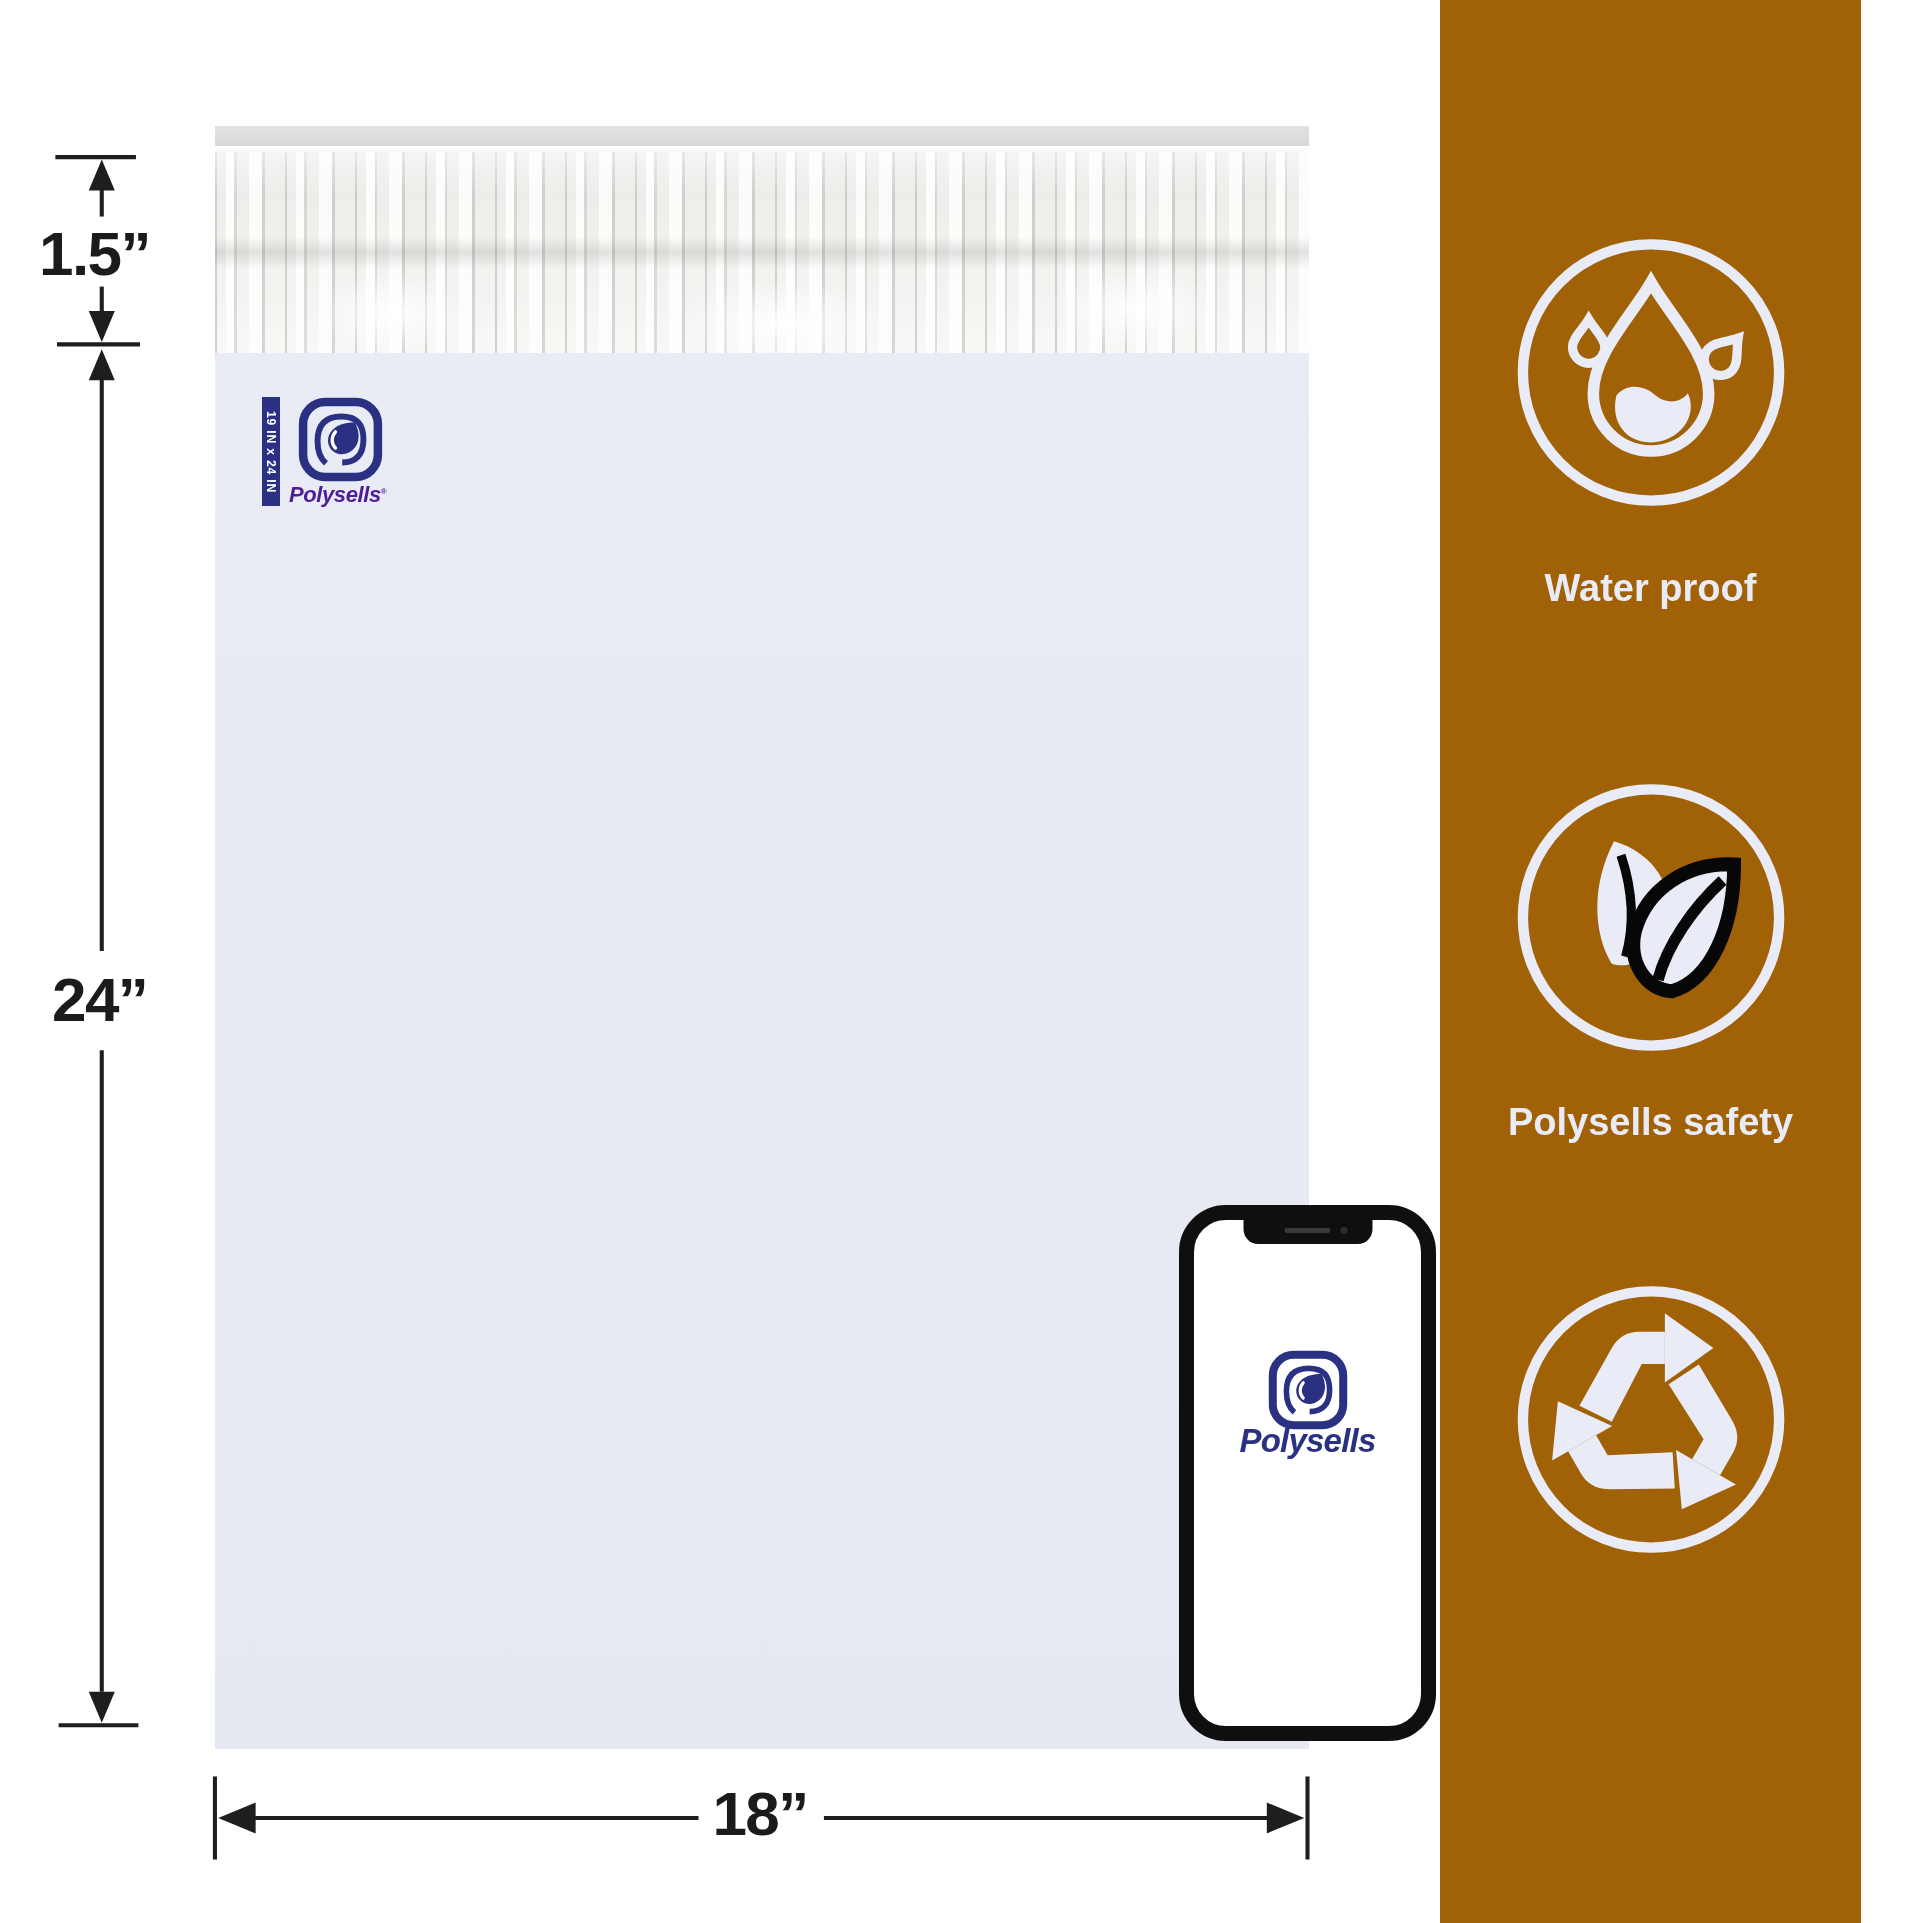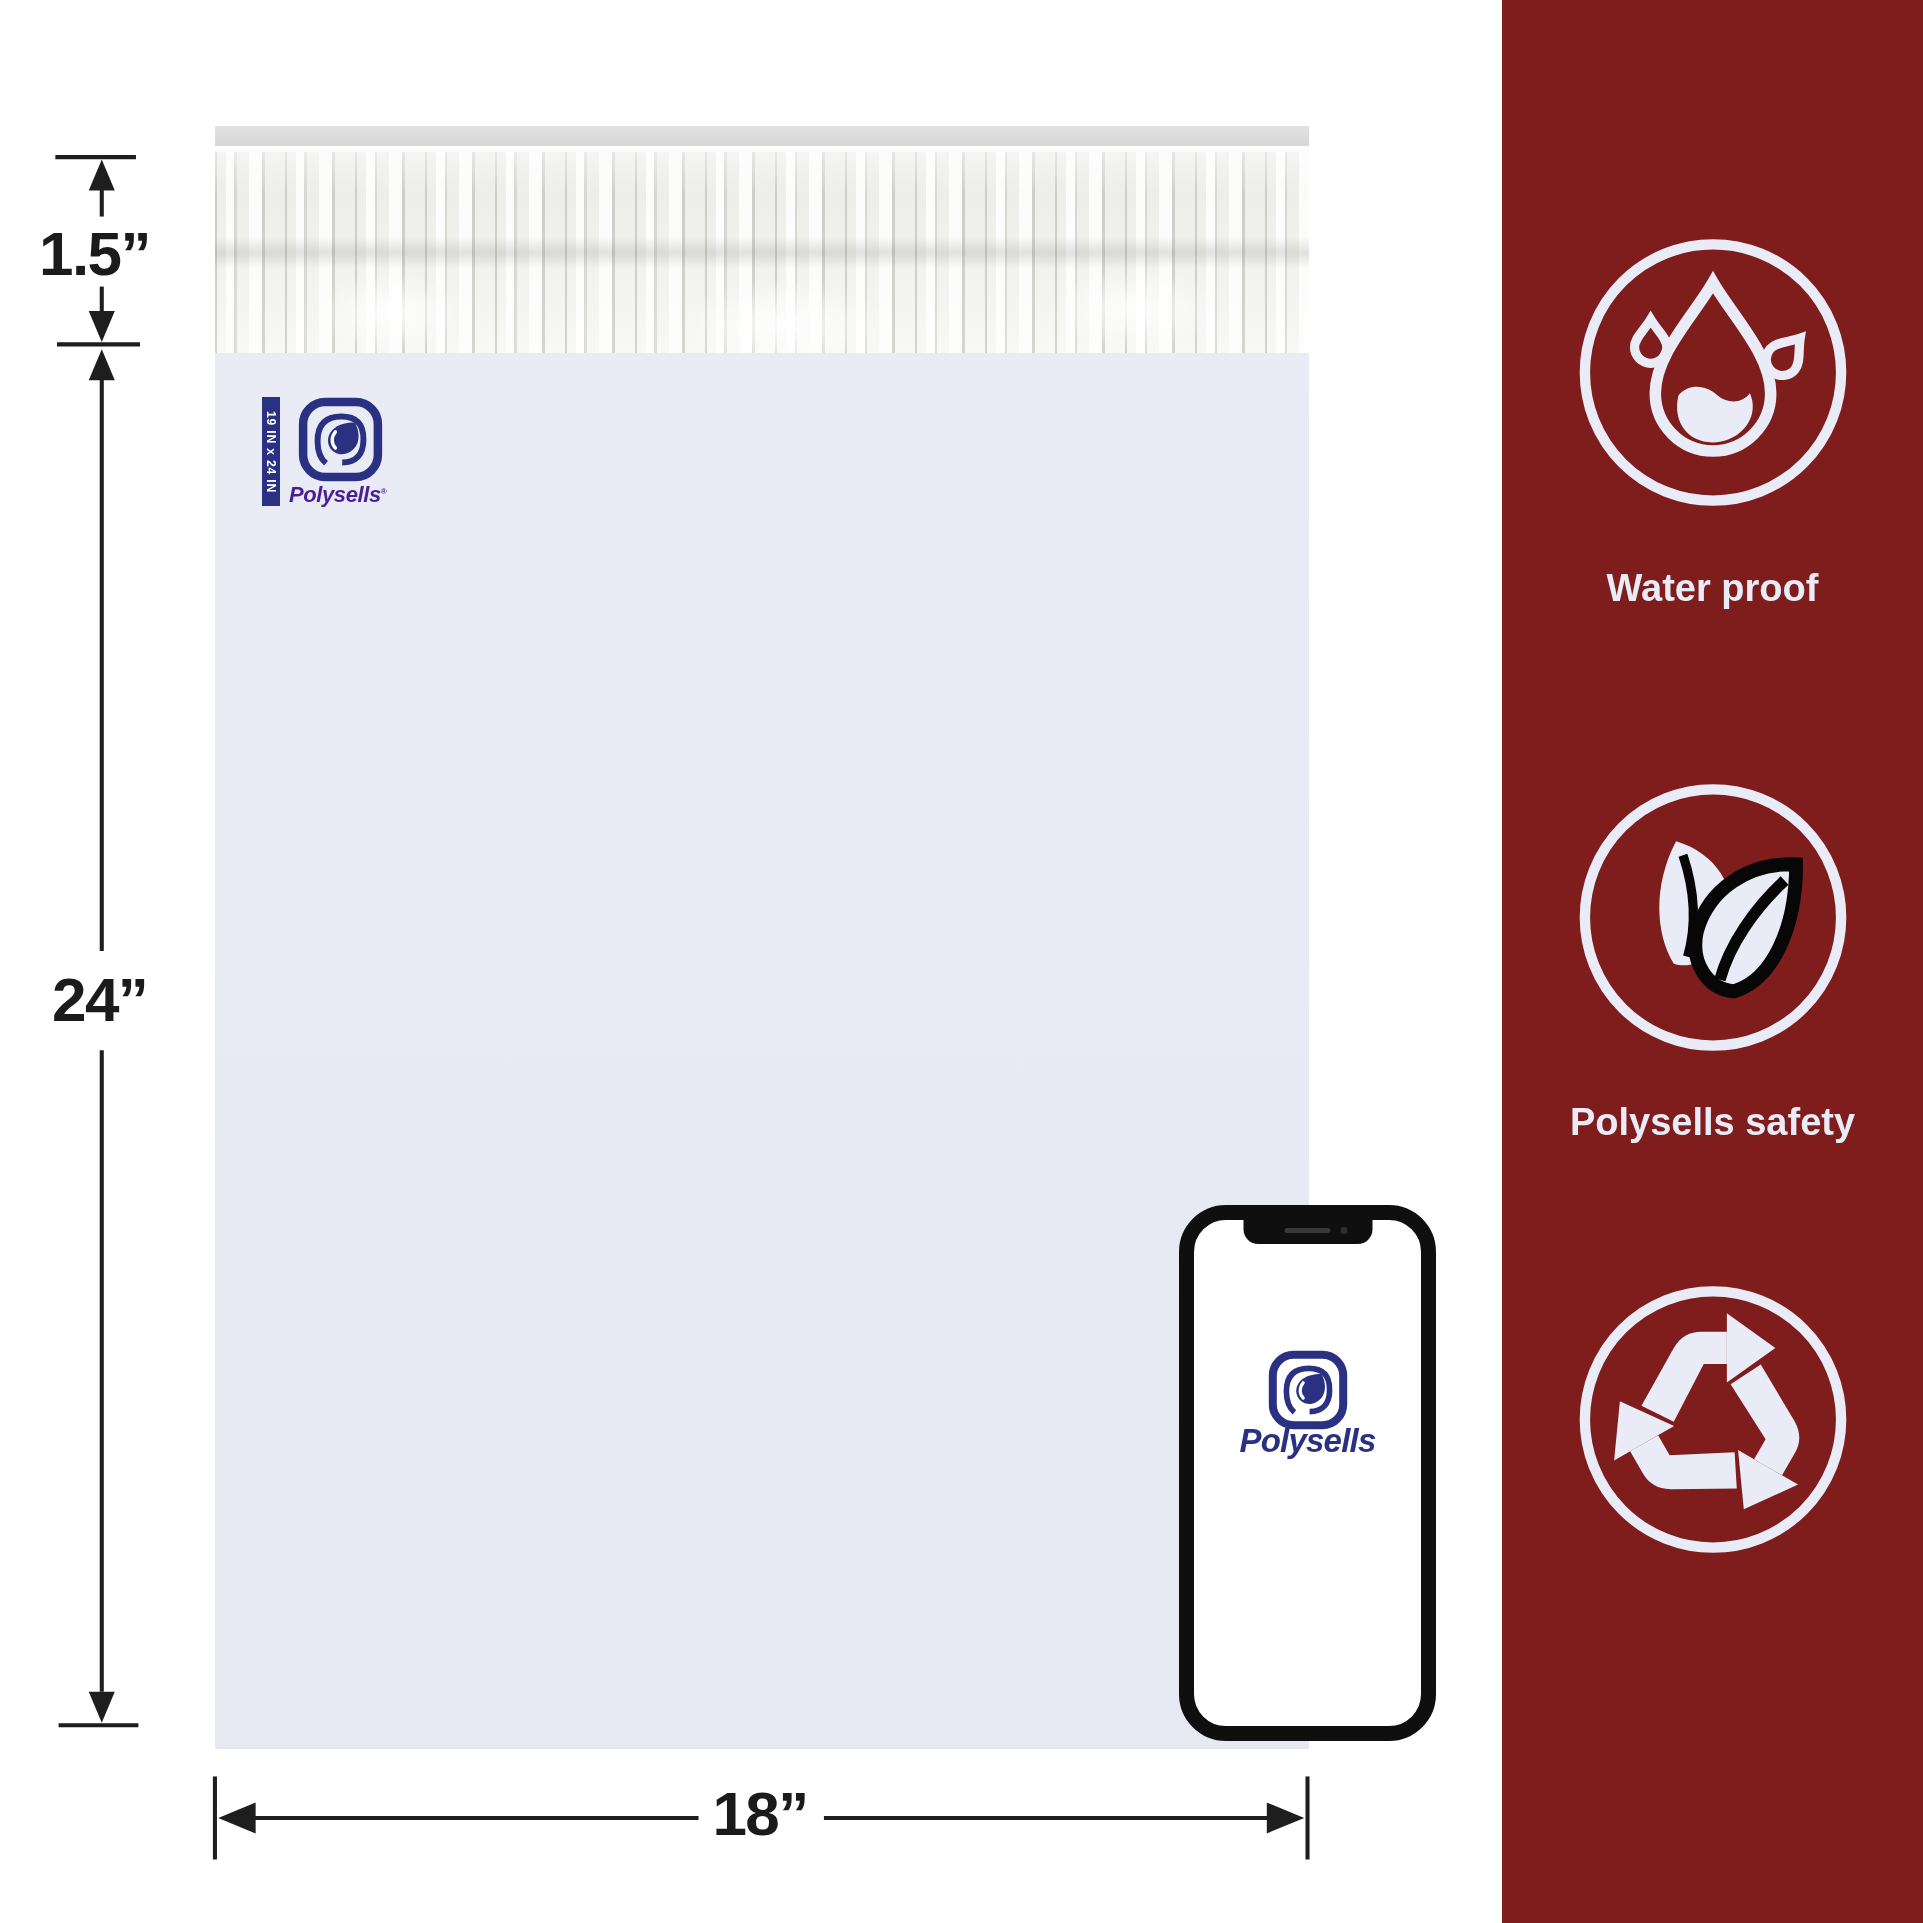--- a/index.html
+++ b/index.html
@@ -84,22 +84,22 @@
     width:6.5px;height:6.5px;background:#2c2c2c;border-radius:50%;
   }
   .phone-emblem{position:absolute;left:50%;top:130px;transform:translateX(-50%);width:80px;height:80px;}
   .phone-wordmark{
     position:absolute;left:0;right:0;top:202px;text-align:center;
     color:#2a3183;font-size:33px;font-weight:bold;font-style:italic;
     letter-spacing:-0.8px;
   }
   
   .panel{
-    position:absolute;left:1502px;top:0;width:421px;height:1923px;
-    background:#7f1d1d;
+    position:absolute;left:1440px;top:0;width:421px;height:1923px;
+    background:#a16207;
   }
   .feature-icon{
     position:absolute;left:50%;transform:translateX(-50%);
     width:277px;height:277px;
   }
   .feature-label{
     position:absolute;left:50%;transform:translateX(-50%);
     width:326px;text-align:center;color:#e9ecf7;
     font-size:38px;font-weight:bold;line-height:43px;
   }

